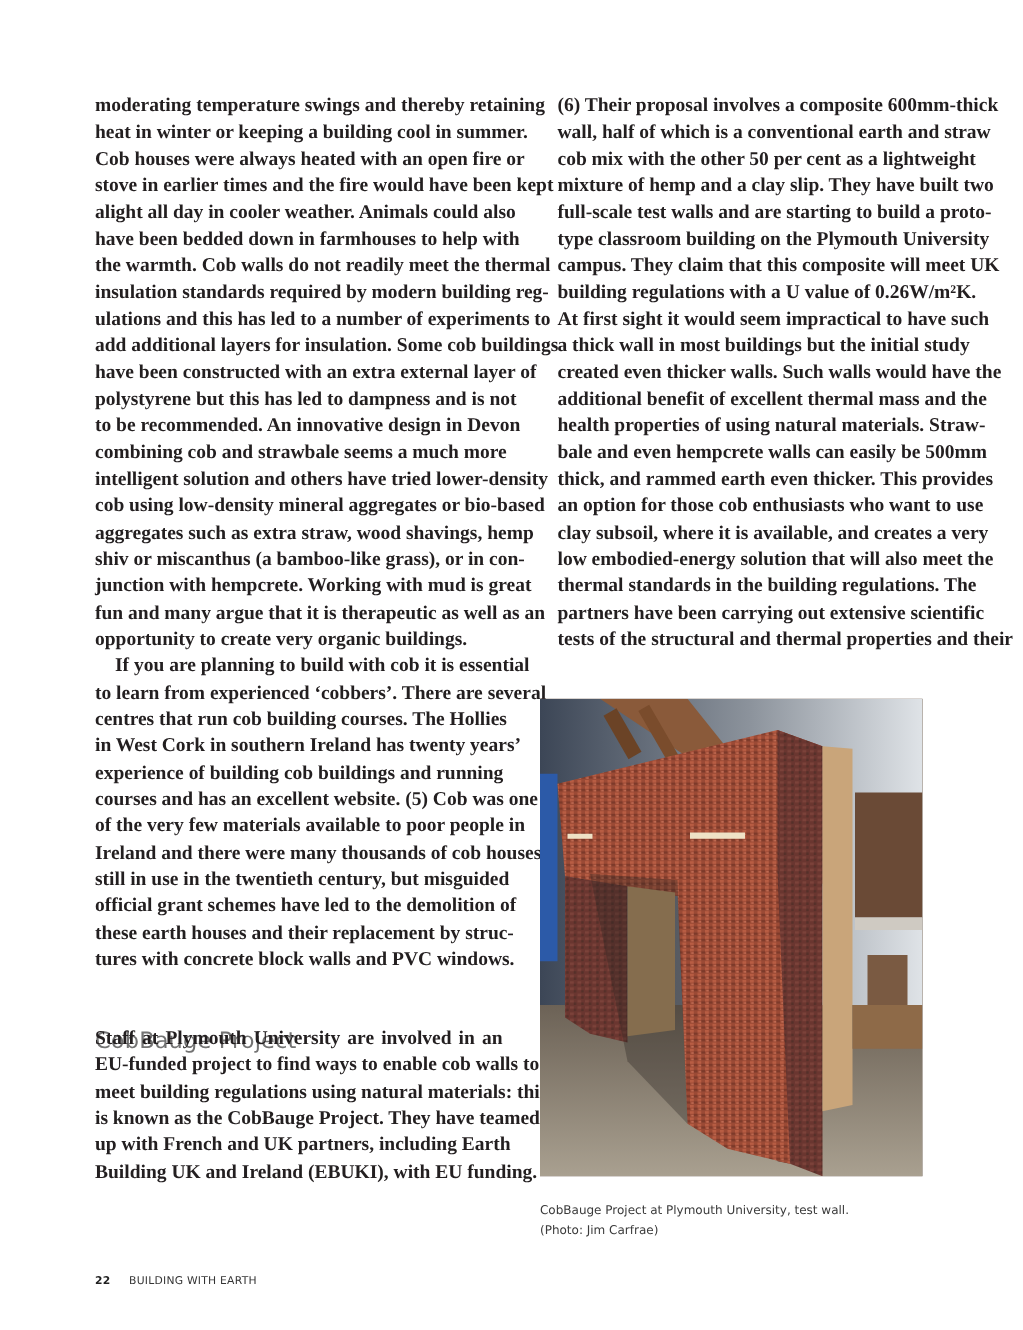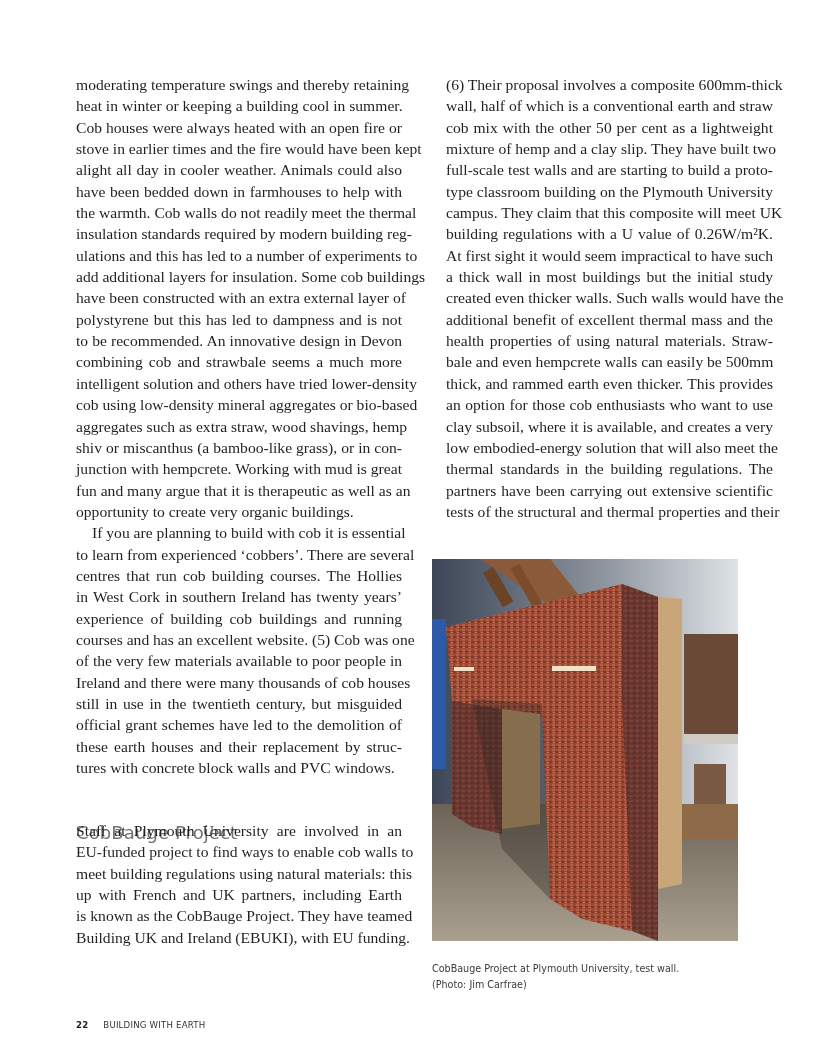--- a/index.html
+++ b/index.html
@@ -8,21 +8,21 @@
   .col {
     position: absolute;
     font-family: "Liberation Serif", "DejaVu Serif", serif;
     font-size: 15.6px;
     line-height: 21.35px;
     color: #231f20;
     text-align: justify;
   }
   .col-left { left: 76px; top: 74px; width: 326px; }
   .col-right { left: 446px; top: 74px; width: 327px; }
-  .line { display: block; white-space: nowrap; text-align-last: justify; text-align: justify; }
+  .line { display: block; white-space: nowrap; text-align-last: justify; text-align: justify; font-weight: bold; }
   .line.last { text-align-last: left; }
   .indent { padding-left: 16px; }
   .heading {
     position: absolute; left: 76px; top: 822px;
     font-family: "DejaVu Sans", "Liberation Sans", sans-serif;
     font-size: 18px; color: #737373; letter-spacing: 0.1px;
   }
   .col-left-2 { left: 76px; top: 820px; width: 326px; }
   .photo {
     position: absolute; left: 432px; top: 559px; width: 306px; height: 382px;
@@ -86,22 +86,22 @@
       </div>
   </div>
 
   <div class="heading">CobBauge Project</div>
 
   <div class="col col-left-2">
     <div id="p3">
         <span class="line">Staff at Plymouth University are involved in an</span>
         <span class="line">EU-funded project to find ways to enable cob walls to</span>
         <span class="line">meet building regulations using natural materials: this</span>
+        <span class="line">is known as the CobBauge Project. They have teamed</span>
         <span class="line">up with French and UK partners, including Earth</span>
-        <span class="line">is known as the CobBauge Project. They have teamed</span>
         <span class="line">Building UK and Ireland (EBUKI), with EU funding.</span>
       </div>
   </div>
 
   <div class="col col-right">
     <div id="p4">
         <span class="line">(6) Their proposal involves a composite 600mm-thick</span>
         <span class="line">wall, half of which is a conventional earth and straw</span>
         <span class="line">cob mix with the other 50 per cent as a lightweight</span>
         <span class="line">mixture of hemp and a clay slip. They have built two</span>

